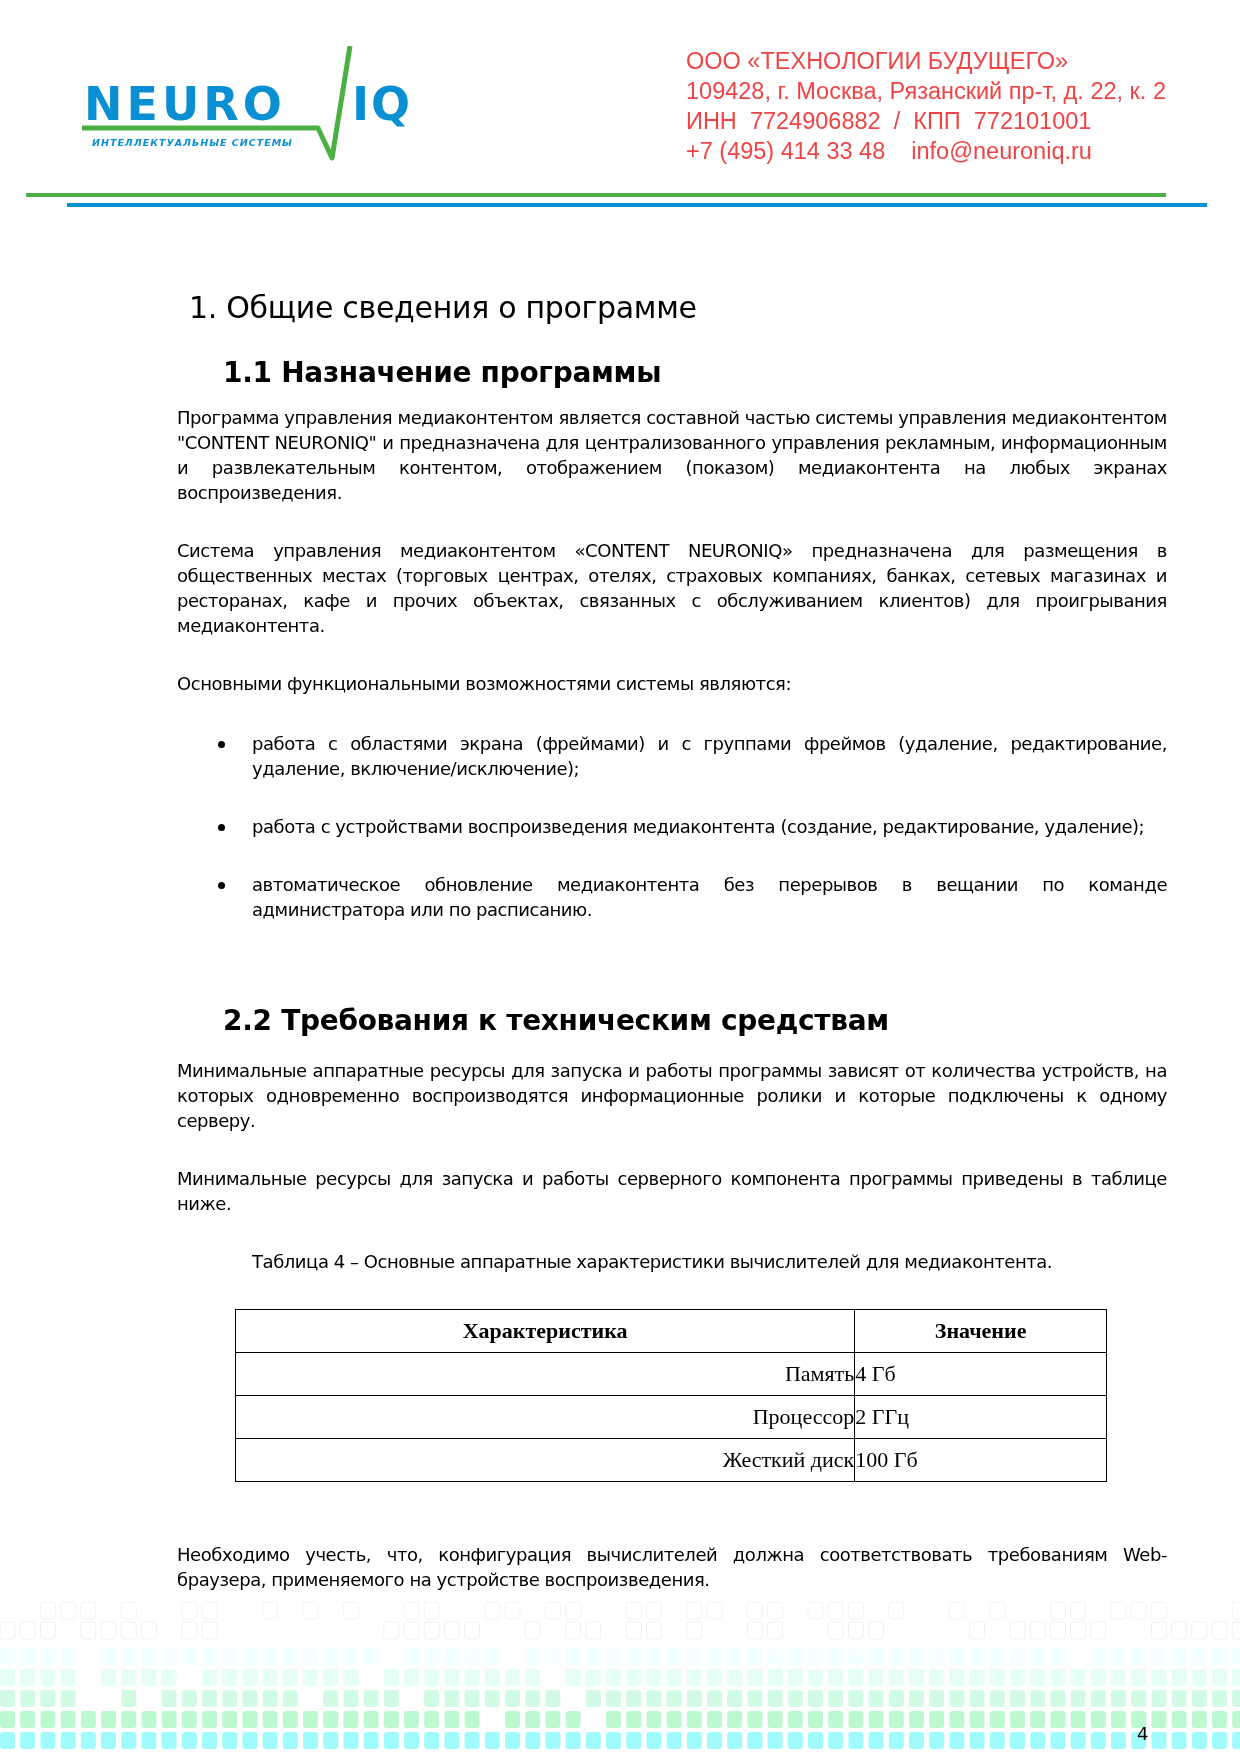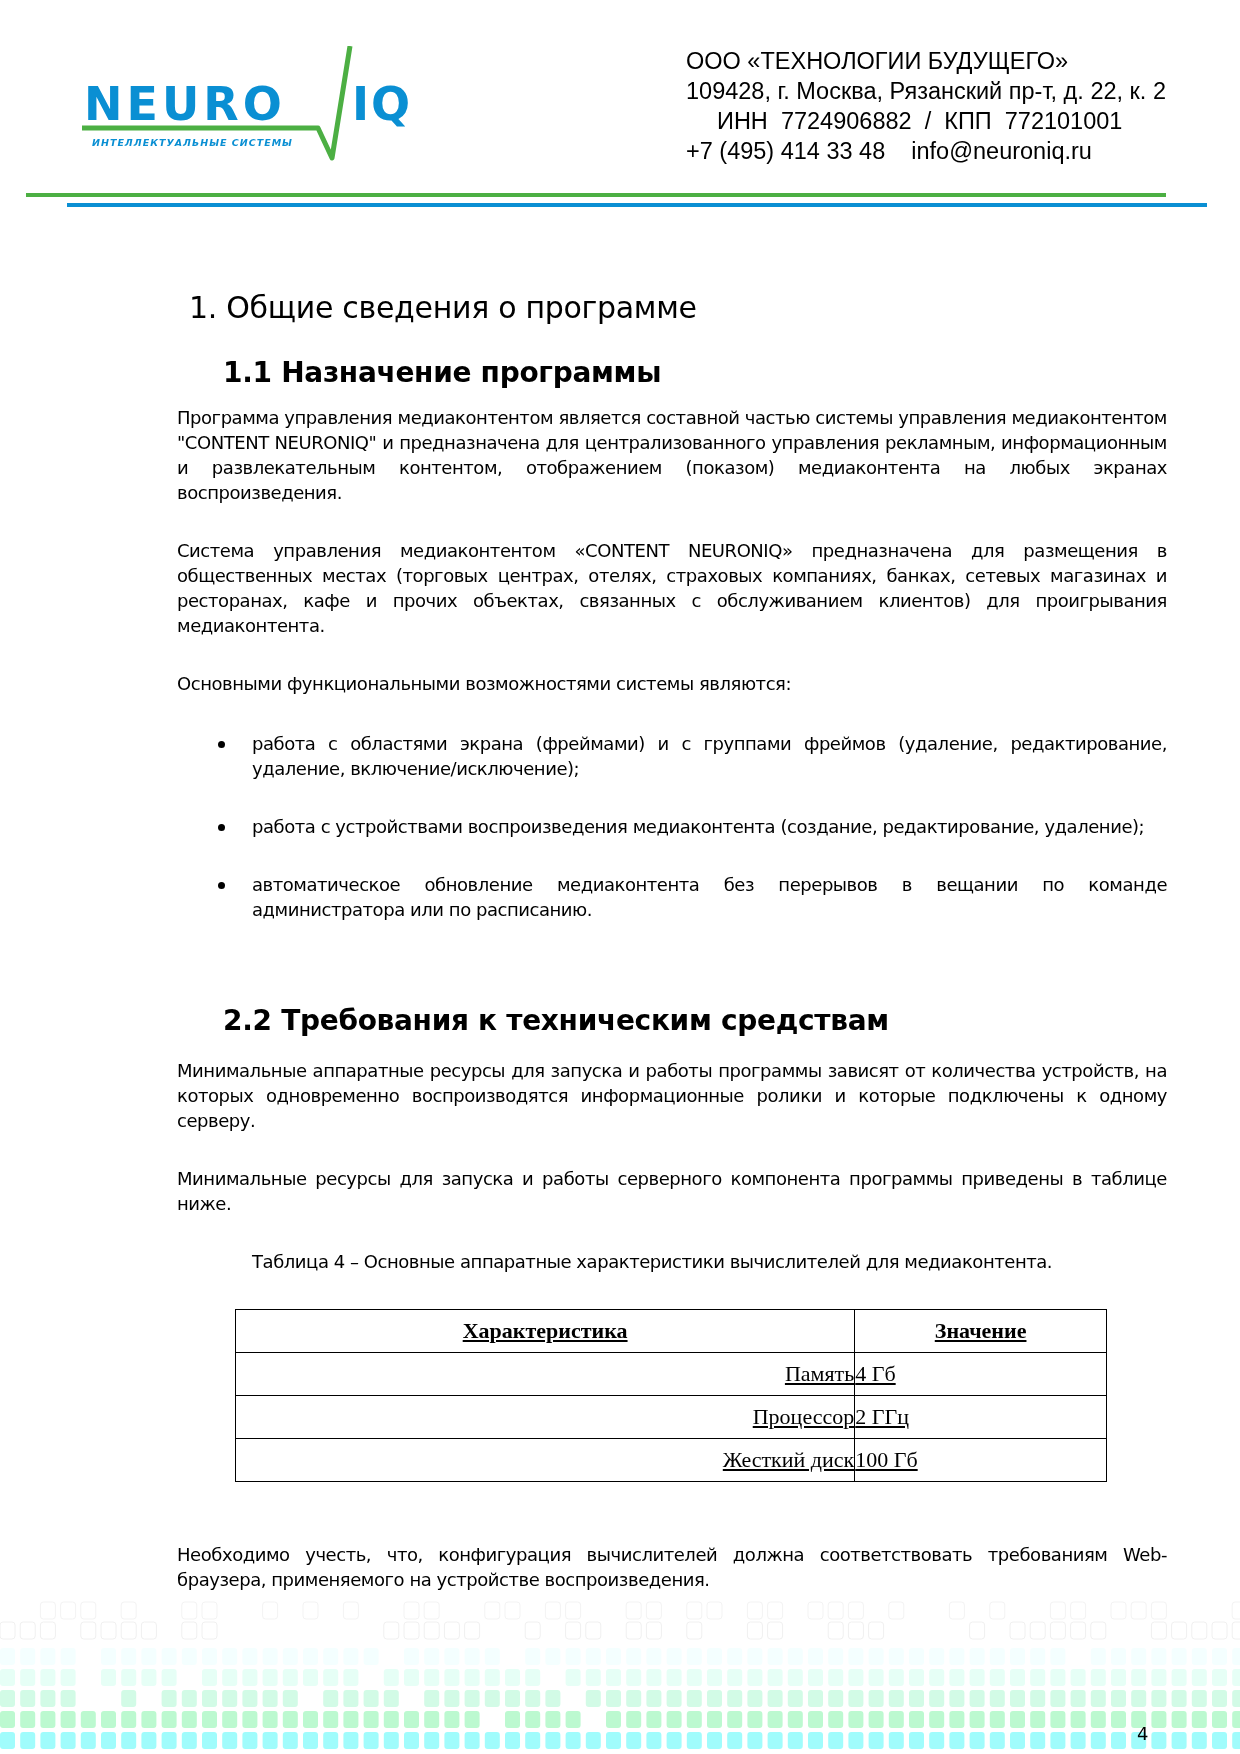--- a/index.html
+++ b/index.html
@@ -2,21 +2,21 @@
 <html><head>
 <meta charset="utf-8">
 <style>
   html, body { margin: 0; padding: 0; background: #ffffff; }
   body { width: 1240px; height: 1754px; position: relative; overflow: hidden;
          font-family: "DejaVu Sans", sans-serif; color: #000; }
 
   
   .logo { position: absolute; left: 80px; top: 46px; width: 330px; height: 115px; }
   .logo svg { width: 100%; height: 100%; }
-  .company { position: absolute; left: 686px; top: 46px; color: #000000;
+  .company { position: absolute; left: 686px; top: 46px; color: #ef4444;
              font-family: "Liberation Sans", sans-serif; font-size: 23.5px; line-height: 30px; }
   .company div { white-space: nowrap; }
   .company .gap { display: inline-block; width: 26px; }
   .rule-green { position: absolute; left: 26px; top: 193px; width: 1140px; height: 4px; background: #4caf43; }
   .rule-blue { position: absolute; left: 67px; top: 203px; width: 1140px; height: 4px; background: #0a8fd3; }
 
   
   .pattern { position: absolute; left: 0; top: 1600px; width: 1240px; height: 154px; }
   .pattern svg { width: 100%; height: 100%; display: block; }
 
@@ -39,21 +39,21 @@
 
   ul.bullets { position: absolute; left: 0; top: 731px; width: 990px; margin: 0; padding: 0; list-style: none; }
   ul.bullets li { position: relative; padding-left: 75px; font-size: 18px; line-height: 25px; text-align: justify;
                   letter-spacing: -0.45px; margin-bottom: 33px; }
   ul.bullets li .dot { position: absolute; left: 41px; top: 10px; width: 7px; height: 7px; border-radius: 50%; background: #000; }
 
   .caption { position: absolute; left: 75px; top: 1251px; font-size: 18px; letter-spacing: -0.45px; white-space: nowrap; }
 
   table.spec { position: absolute; left: 58px; top: 1309px; width: 872px; border-collapse: collapse;
                font-family: "Liberation Serif", serif; font-size: 22px; }
-  table.spec th, table.spec td { border: 1.5px solid #000; height: 42px; padding: 0; text-decoration: underline; }
+  table.spec th, table.spec td { border: 1.5px solid #000; height: 42px; padding: 0; }
   table.spec th { font-weight: bold; text-align: center; }
   table.spec td.k { padding-left: 30px; text-align: right; }
   table.spec td.v { }
   table.spec col.c1 { width: 620px; }
   table.spec col.c2 { width: 252px; }
 
   .page-num { position: absolute; left: 1137px; top: 1723px; font-size: 18px; font-family: "DejaVu Sans", sans-serif; }
 </style>
 </head>
 <body>
@@ -65,21 +65,21 @@
 
     <text x="4" y="74" font-family="DejaVu Sans, sans-serif" font-size="46" font-weight="bold" fill="#0a8fd3" letter-spacing="4">NEURO</text>
     <text x="272" y="74" font-family="DejaVu Sans, sans-serif" font-size="46" font-weight="bold" fill="#0a8fd3" letter-spacing="2">IQ</text>
     <text x="12" y="100" font-family="DejaVu Sans, sans-serif" font-size="9.5" font-style="italic" font-weight="bold" fill="#0a8fd3" letter-spacing="1">ИНТЕЛЛЕКТУАЛЬНЫЕ СИСТЕМЫ</text>
   </svg>
 </div>
 
 <div class="company">
   <div>ООО «ТЕХНОЛОГИИ БУДУЩЕГО»</div>
   <div>109428, г. Москва, Рязанский пр-т, д. 22, к. 2</div>
-  <div style="white-space:pre;margin-left:31px;">ИНН  7724906882  /  КПП  772101001</div>
+  <div style="white-space:pre;">ИНН  7724906882  /  КПП  772101001</div>
   <div>
     <span>+7 (495) 414 33 48</span><span class="gap"></span><span>info@neuroniq.ru</span>
   </div>
 </div>
 
 <div class="rule-green"></div>
 <div class="rule-blue"></div>
 
 <div class="pattern">
   <svg id="pattern-svg" viewBox="0 0 1240 154" preserveAspectRatio="none">

